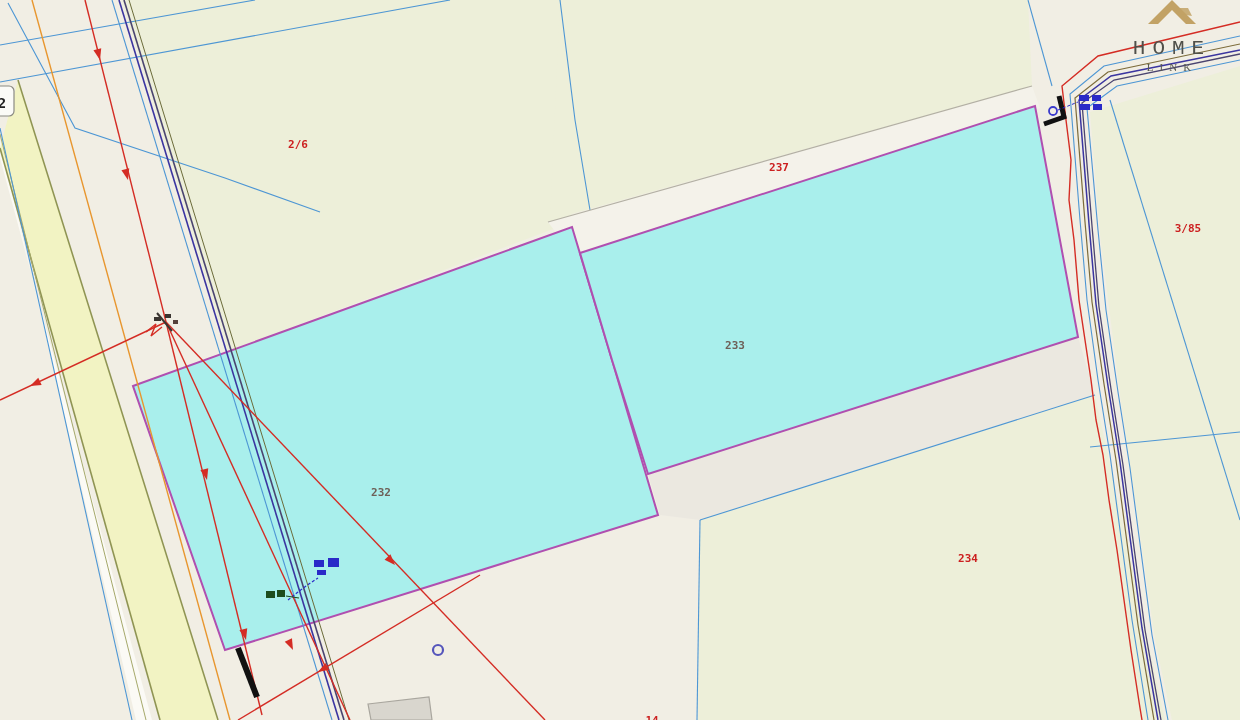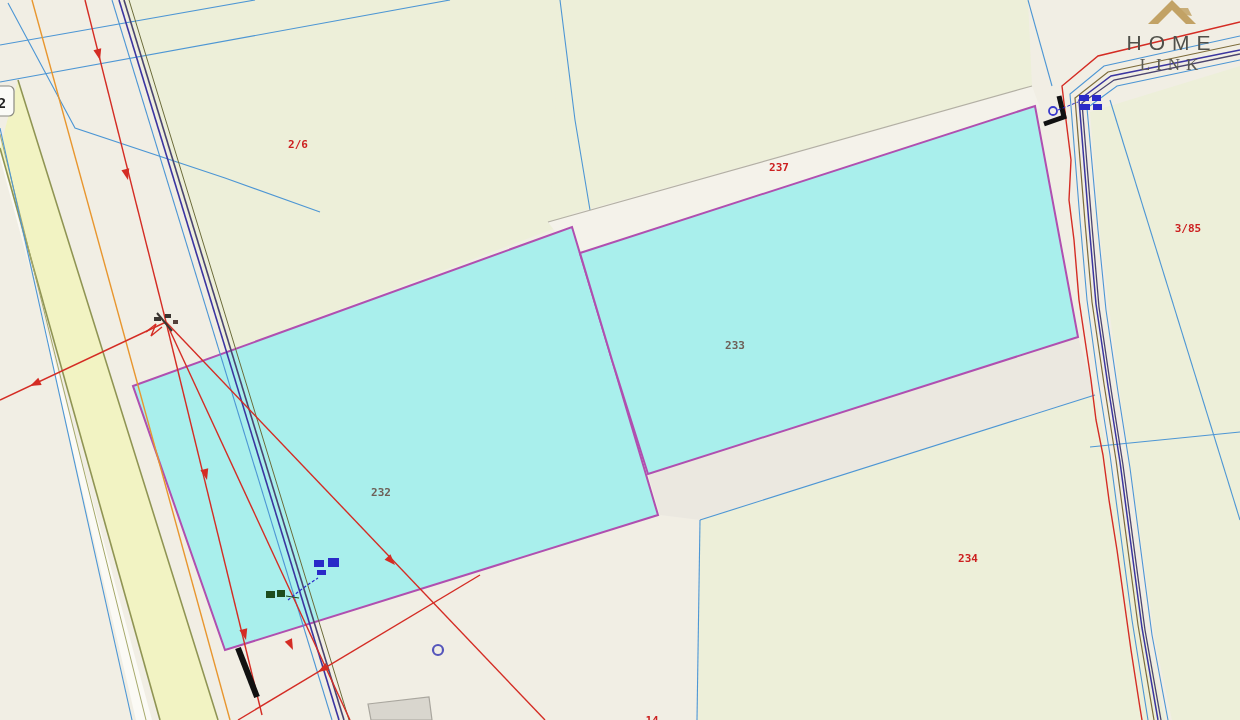--- a/index.html
+++ b/index.html
@@ -1,23 +1,23 @@
 <!DOCTYPE html>
 <html><head>
 <meta charset="utf-8">
 <style>
   html,body{margin:0;padding:0;background:#ffffff;}
   .viewport{position:relative;width:1240px;height:720px;overflow:hidden;background:#f1eee4;
             font-family:"DejaVu Sans",sans-serif;}
   svg{display:block;}
   .map-label{font-family:"DejaVu Sans Mono",monospace;font-weight:bold;}
   .logo{position:absolute;top:0;right:4px;width:128px;text-align:center;pointer-events:none;}
-  .logo .word1{font-family:Liberation Sans, sans-serif;font-size:21px;letter-spacing:7px;
-               color:#50504a;margin-top:8px;line-height:1;}
-  .logo .word2{font-family:"Liberation Serif","DejaVu Serif",serif;font-size:17px;letter-spacing:6px;
+  .logo .word1{font-family:Liberation Mono, monospace;font-size:21px;letter-spacing:7px;
+               color:#50504a;margin-top:14px;line-height:1;}
+  .logo .word2{font-family:"Liberation Serif","DejaVu Serif",serif;font-size:11px;letter-spacing:6px;
                color:#5a5a52;margin-top:3px;line-height:1;}
   .logo svg{margin:0 auto;display:block;}
 </style>
 </head>
 <body>
 
 <div class="viewport">
 <svg width="1240" height="720" viewBox="0 0 1240 720">
 
   <rect x="0" y="0" width="1240" height="720" fill="#f1eee4"></rect>

